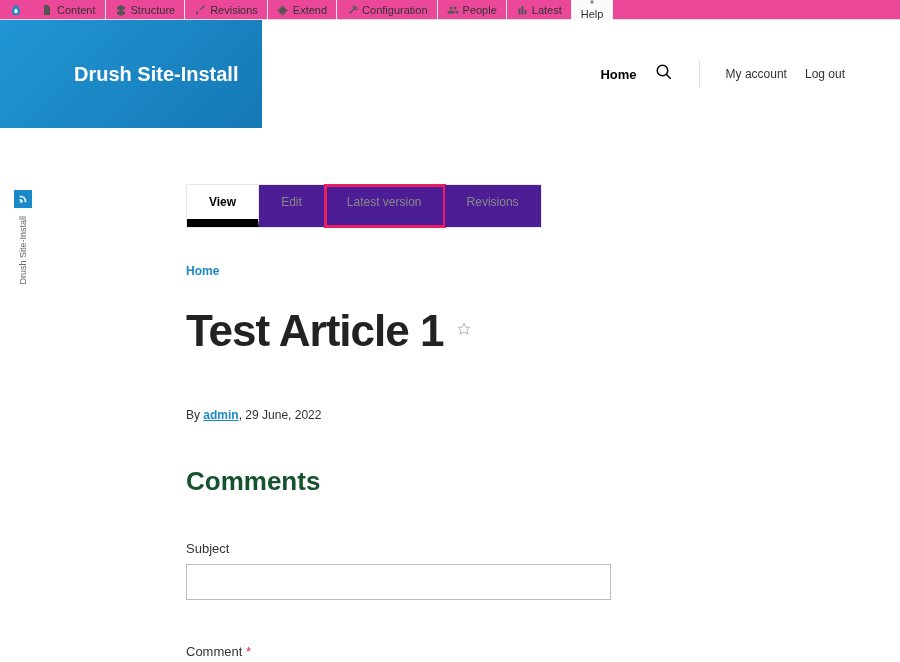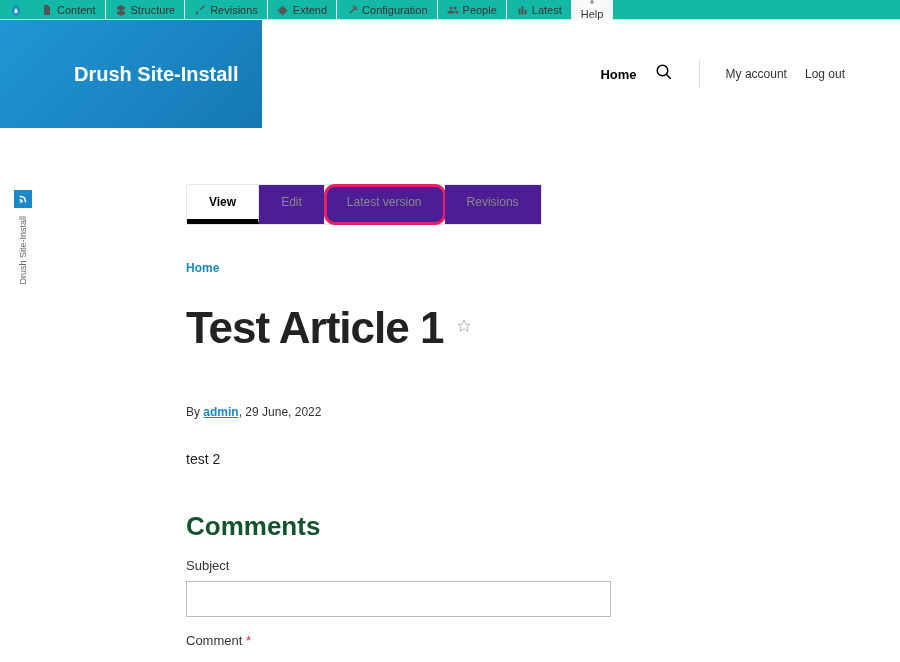--- a/index.html
+++ b/index.html
@@ -1,19 +1,19 @@
 <!DOCTYPE html>
 <html><head>
   <meta charset="utf-8">
   <style>
     * { margin: 0; padding: 0; box-sizing: border-box; }
     body { font-family: -apple-system, BlinkMacSystemFont, "Segoe UI", Arial, sans-serif; background: #fff; width: 900px; }
     
     
-    .admin-toolbar { background: #14b8a6; border-bottom: 1px solid #ddd; display: flex; align-items: center; height: 20px; font-size: 11px; }
+    .admin-toolbar { background: #ec4899; border-bottom: 1px solid #ddd; display: flex; align-items: center; height: 20px; font-size: 11px; }
     .admin-logo { width: 32px; height: 20px; display: flex; align-items: center; justify-content: center; }
     .admin-logo svg { width: 14px; height: 14px; }
     .admin-item { display: flex; align-items: center; padding: 0 9px; height: 20px; color: #333; cursor: pointer; gap: 4px; border-right: 1px solid #eee; }
     .admin-item svg { width: 12px; height: 12px; fill: #555; }
     .admin-item.help { background: #fafafa; flex-direction: column; }
     
     
     .header { display: flex; align-items: center; height: 108px; }
     .site-logo-block { background: #1a89c7; background: linear-gradient(135deg, #2196d4 0%, #1578b5 100%); width: 262px; height: 108px; display: flex; align-items: center; padding-left: 74px; }
     .site-name { color: #fff; font-weight: bold; font-size: 20px; }
@@ -30,42 +30,42 @@
     .vertical-badge-icon svg { width: 10px; height: 10px; fill: #fff; }
     .vertical-badge-text { writing-mode: vertical-rl; transform: rotate(180deg); font-size: 9px; color: #666; }
     
     
     .main { margin-left: 186px; padding-top: 56px; width: 620px; }
     
     
     .tabs { display: flex; border: 1px solid #e8e8e8; width: fit-content; background: #fafafa; }
     .tab { padding: 10px 22px; font-size: 12px; color: #888; cursor: pointer; border-right: 1px solid #e8e8e8; background: #4c1d95; }
     .tab:last-child { border-right: none; }
-    .tab.active { background: #fff; color: #000; font-weight: bold; border-bottom: 5px solid #000000; }
-    .tab.highlighted { outline: 3px solid #e91e63; outline-offset: -2px; border-radius: 10px; }
+    .tab.active { background: #fff; color: #000; font-weight: bold; border-bottom: 8px solid #000000; }
+    .tab.highlighted { outline: 3px solid #e91e63; outline-offset: -2px; }
     
     
     .breadcrumb { margin-top: 36px; font-size: 12px; color: #1a89c7; font-weight: bold; cursor: pointer; }
     
     
     .title-row { display: flex; align-items: center; gap: 14px; margin-top: 28px; }
     .page-title { font-size: 44px; font-weight: 800; color: #222; letter-spacing: -1px; }
     .star-icon { cursor: pointer; }
     .star-icon svg { width: 14px; height: 14px; fill: none; stroke: #aaa; stroke-width: 1.5; }
     
     
     .byline { margin-top: 52px; font-size: 12px; color: #333; }
     .byline a { color: #1a89c7; font-weight: bold; text-decoration: underline; cursor: pointer; }
     
     
     .body-text { margin-top: 32px; font-size: 14px; color: #222; }
     
     
     .comments-heading { margin-top: 44px; font-size: 26px; font-weight: 800; color: #14532d; }
-    .form-label { margin-top: 16px; font-size: 13px; color: #333; display: block; }
+    .form-label { margin-top: 44px; font-size: 13px; color: #333; display: block; }
     .form-label .required { color: #e91e63; }
     .text-input { margin-top: 8px; width: 425px; height: 36px; border: 1px solid #bbb; padding: 0 8px; font-size: 13px; }
   </style>
 </head>
 <body>
 
 <div class="admin-toolbar">
   <div class="admin-logo">
     <svg viewBox="0 0 24 24">
         <path fill="#1a89c7" d="M12 2C9 6 5 9 5 14c0 4 3 7 7 7s7-3 7-7c0-5-4-8-7-12z"></path>
@@ -166,21 +166,20 @@
       <svg viewBox="0 0 24 24">
           <polygon points="12,2 15,9 22,9 17,14 19,21 12,17 5,21 7,14 2,9 9,9"></polygon>
         </svg>
     </span>
   </div>
 
   <div class="byline">
     <span>By </span><a>admin</a><span>, 29 June, 2022</span>
   </div>
 
-  <div class="body-text">test 2</div>
 
   <h2 class="comments-heading">Comments</h2>
 
   <label class="form-label">
     <span>Subject</span>
   </label>
   <input type="text" class="text-input" style="">
 
   <label class="form-label">
     <span>Comment</span>

